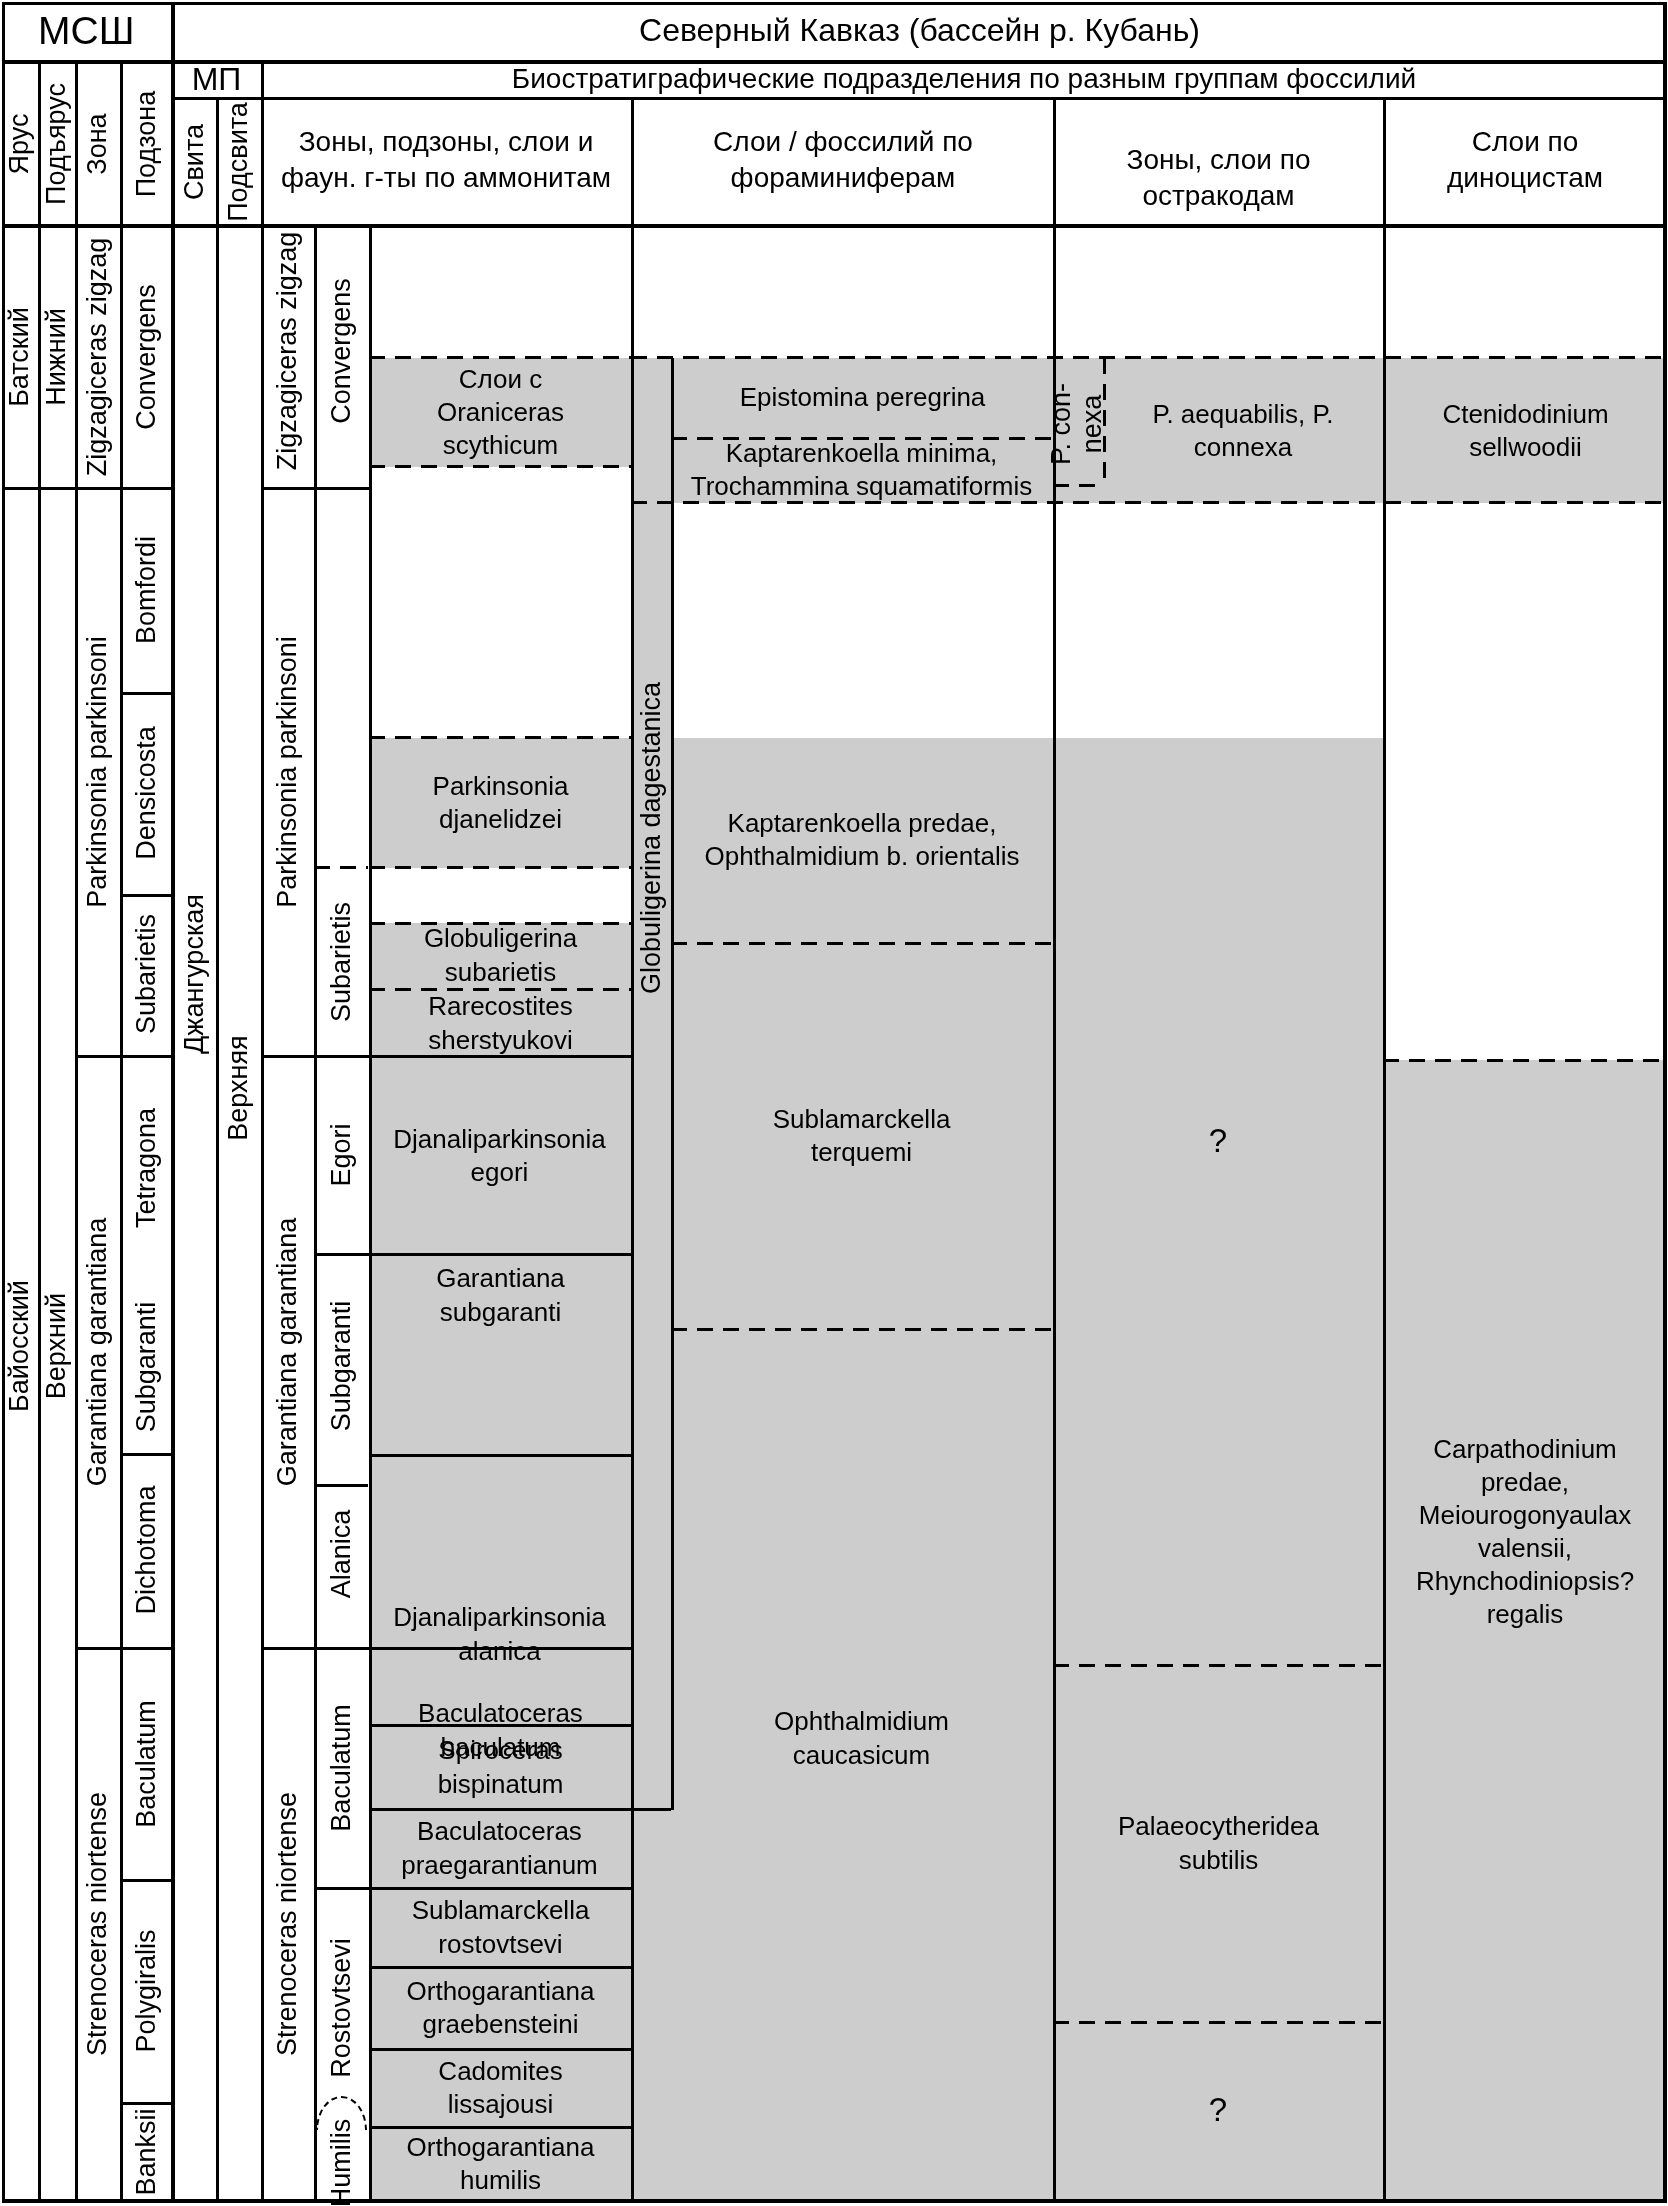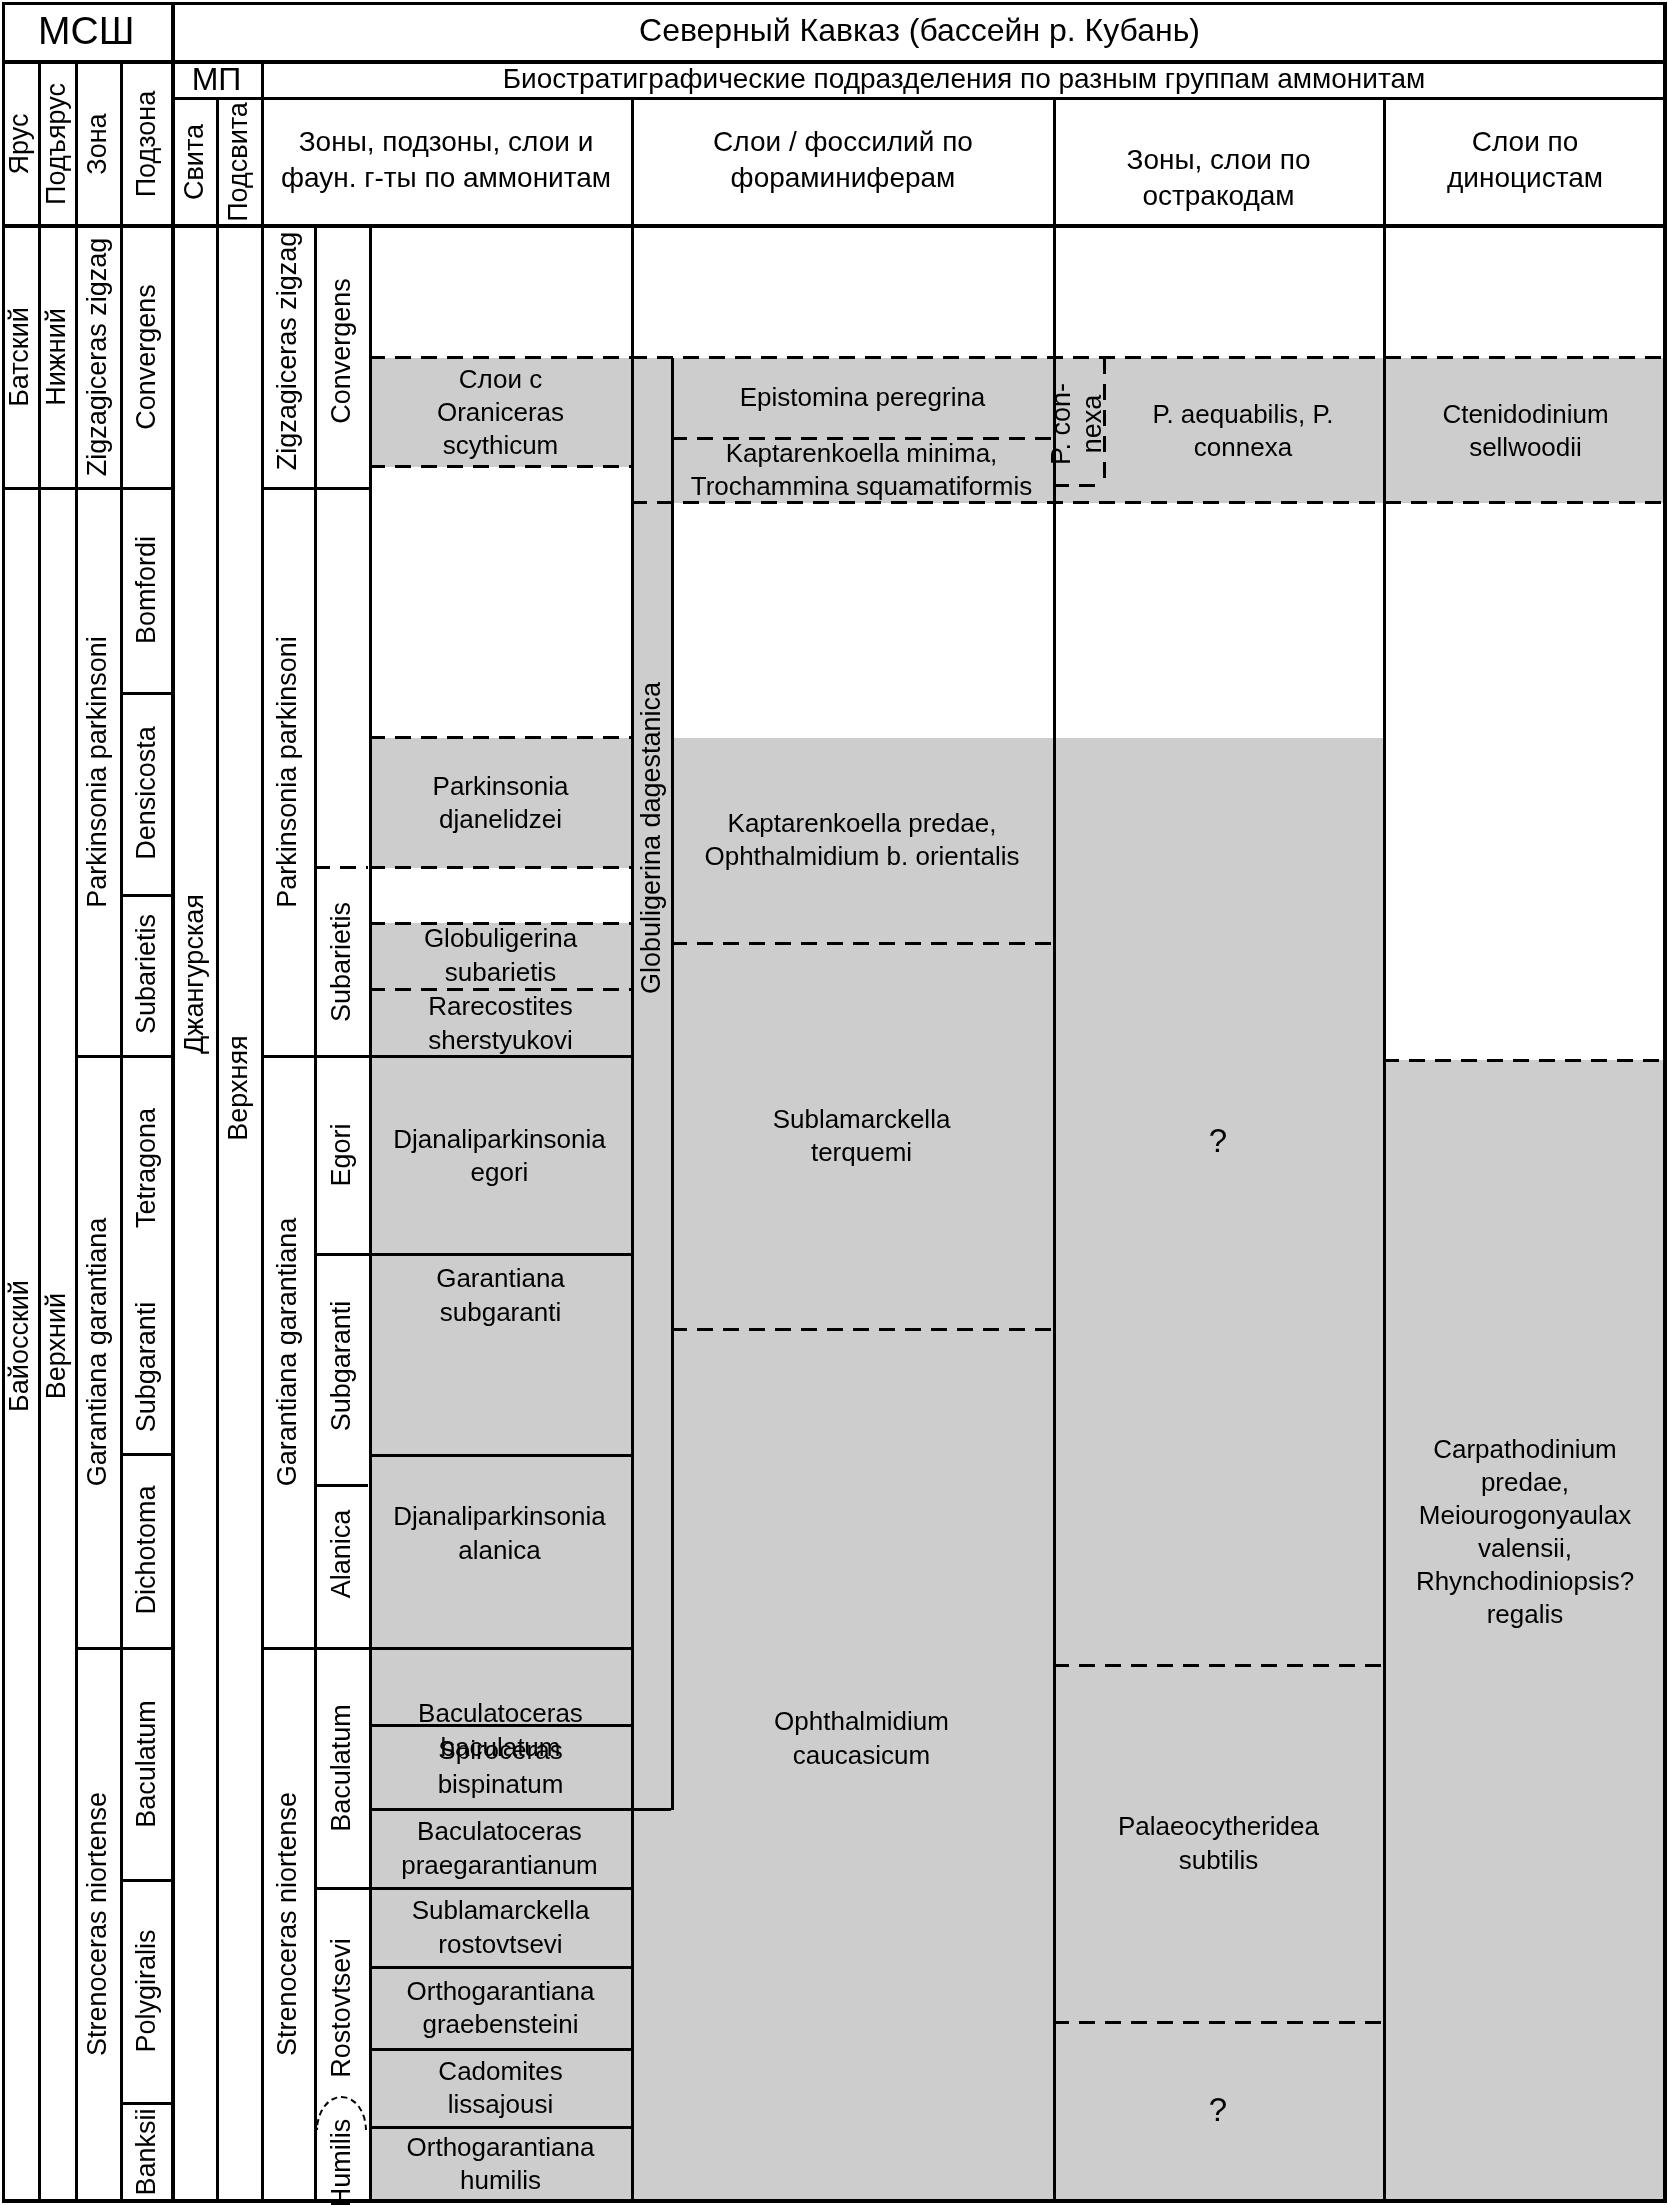--- a/index.html
+++ b/index.html
@@ -105,21 +105,21 @@
   <div class="vl" style="left:314px;top:224px;height:1978px;"></div>
   <div class="vl" style="left:369px;top:224px;height:1978px;"></div>
   <div class="vl" style="left:631px;top:97px;height:2104px;"></div>
   <div class="vl" style="left:671px;top:358px;height:1452px;"></div>
   <div class="vl" style="left:1053px;top:97px;height:2104px;"></div>
   <div class="vl" style="left:1383px;top:97px;height:2104px;"></div>
 
   <div class="t big" style="left:1.8px;top:1.8px;width:169px;height:58px;">МСШ</div>
   <div class="t med" style="left:172px;top:1.8px;width:1495px;height:58px;">Северный Кавказ (бассейн р. Кубань)</div>
   <div class="t med" style="left:172px;top:60px;width:89px;height:38px;">МП</div>
-  <div class="t hdr" style="left:261px;top:60px;width:1406px;height:38px;">Биостратиграфические подразделения по разным группам аммонитам</div>
+  <div class="t hdr" style="left:261px;top:60px;width:1406px;height:38px;">Биостратиграфические подразделения по разным группам фоссилий</div>
   <div class="t hdr" style="left:268px;top:97px;width:356px;height:126px;">Зоны, подзоны, слои и фаун. г-ты по аммонитам</div>
   <div class="t hdr" style="left:650px;top:97px;width:386px;height:126px;">Слои / фоссилий по фораминиферам</div>
   <div class="t hdr" style="left:1071px;top:97px;width:295px;height:162px;">Зоны, слои по остракодам</div>
   <div class="t hdr" style="left:1401px;top:97px;width:248px;height:126px;">Слои по диноцистам</div>
   <div class="r" style="left:20px;top:144px;">Ярус</div>
   <div class="r" style="left:57px;top:144px;">Подъярус</div>
   <div class="r" style="left:98px;top:144px;">Зона</div>
   <div class="r" style="left:147px;top:144px;">Подзона</div>
   <div class="r" style="left:195px;top:162px;">Свита</div>
   <div class="r" style="left:239px;top:162px;">Подсвита</div>
@@ -157,21 +157,21 @@
   <div class="r" style="left:342px;top:1768px;">Baculatum</div>
   <div class="r" style="left:342px;top:2008px;">Rostovtsevi</div>
   <div class="r" style="left:342px;top:2163px;">Humilis</div>
 
   <div class="t" style="left:404px;top:358px;width:193px;height:109px;">Слои с Oraniceras scythicum</div>
   <div class="t" style="left:395px;top:738px;width:211px;height:130px;">Parkinsonia djanelidzei</div>
   <div class="t" style="left:404px;top:923px;width:193px;height:65px;">Globuligerina subarietis</div>
   <div class="t" style="left:404px;top:990px;width:193px;height:67px;">Rarecostites sherstyukovi</div>
   <div class="t" style="left:370px;top:1057px;width:259px;height:198px;">Djanaliparkinsonia egori</div>
   <div class="t" style="left:404px;top:1196px;width:193px;height:199px;">Garantiana subgaranti</div>
-  <div class="t" style="left:370px;top:1438px;width:259px;height:191px;">Djanaliparkinsonia alanica</div>
+  <div class="t" style="left:370px;top:1539px;width:259px;height:191px;">Djanaliparkinsonia alanica</div>
   <div class="t" style="left:395px;top:1649px;width:211px;height:75px;margin-top:44px;">Baculatoceras baculatum</div>
   <div class="t" style="left:404px;top:1726px;width:193px;height:83px;">Spiroceras bispinatum</div>
   <div class="t" style="left:370px;top:1810px;width:259px;height:77px;">Baculatoceras praegarantianum</div>
   <div class="t" style="left:395px;top:1889px;width:211px;height:77px;">Sublamarckella rostovtsevi</div>
   <div class="t" style="left:395px;top:1968px;width:211px;height:80px;">Orthogarantiana graebensteini</div>
   <div class="t" style="left:404px;top:2050px;width:193px;height:76px;">Cadomites lissajousi</div>
   <div class="t" style="left:395px;top:2128px;width:211px;height:72px;">Orthogarantiana humilis</div>
 
   <div class="r" style="left:652px;top:838px;">Globuligerina dagestanica</div>
   <div class="t" style="left:671px;top:358px;width:383px;height:79px;">Epistomina peregrina</div>

